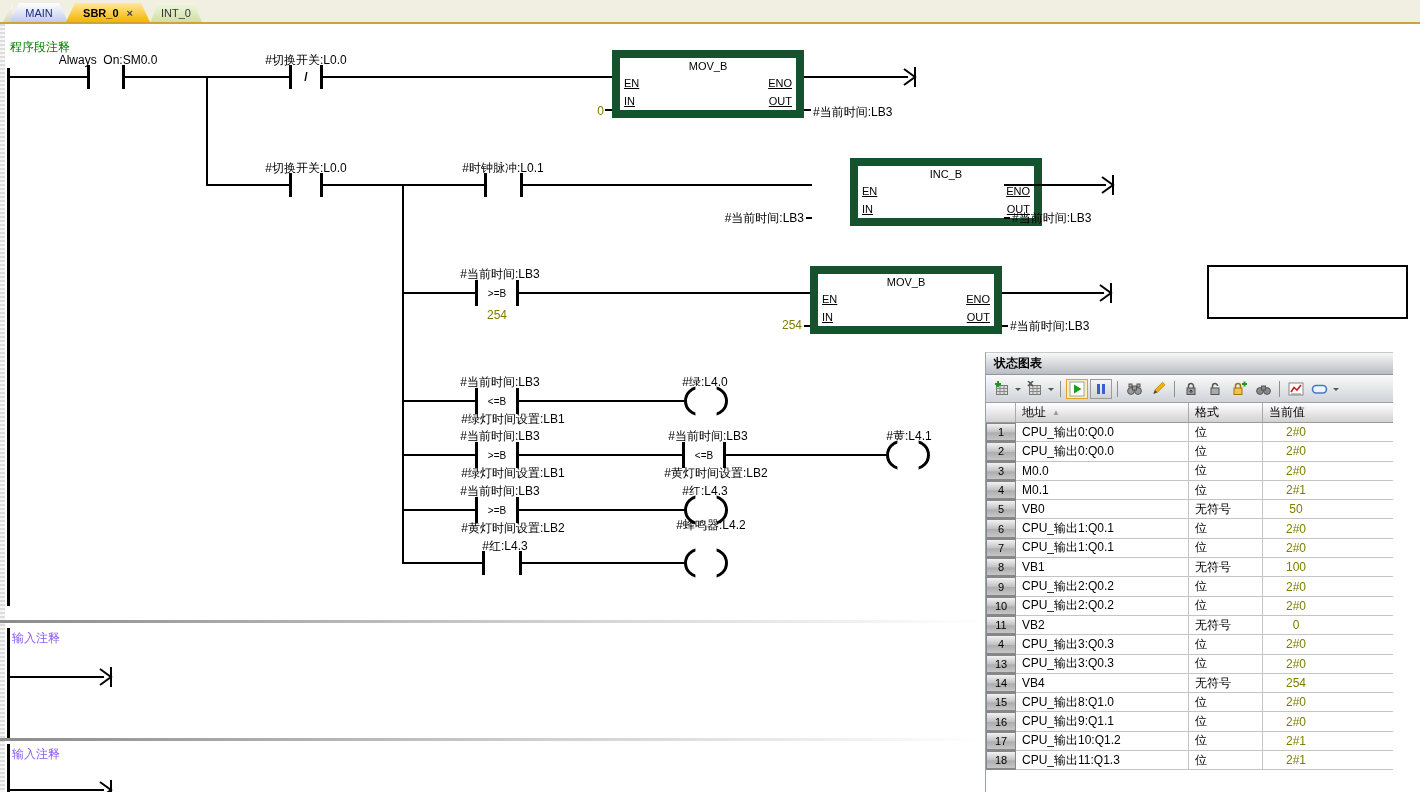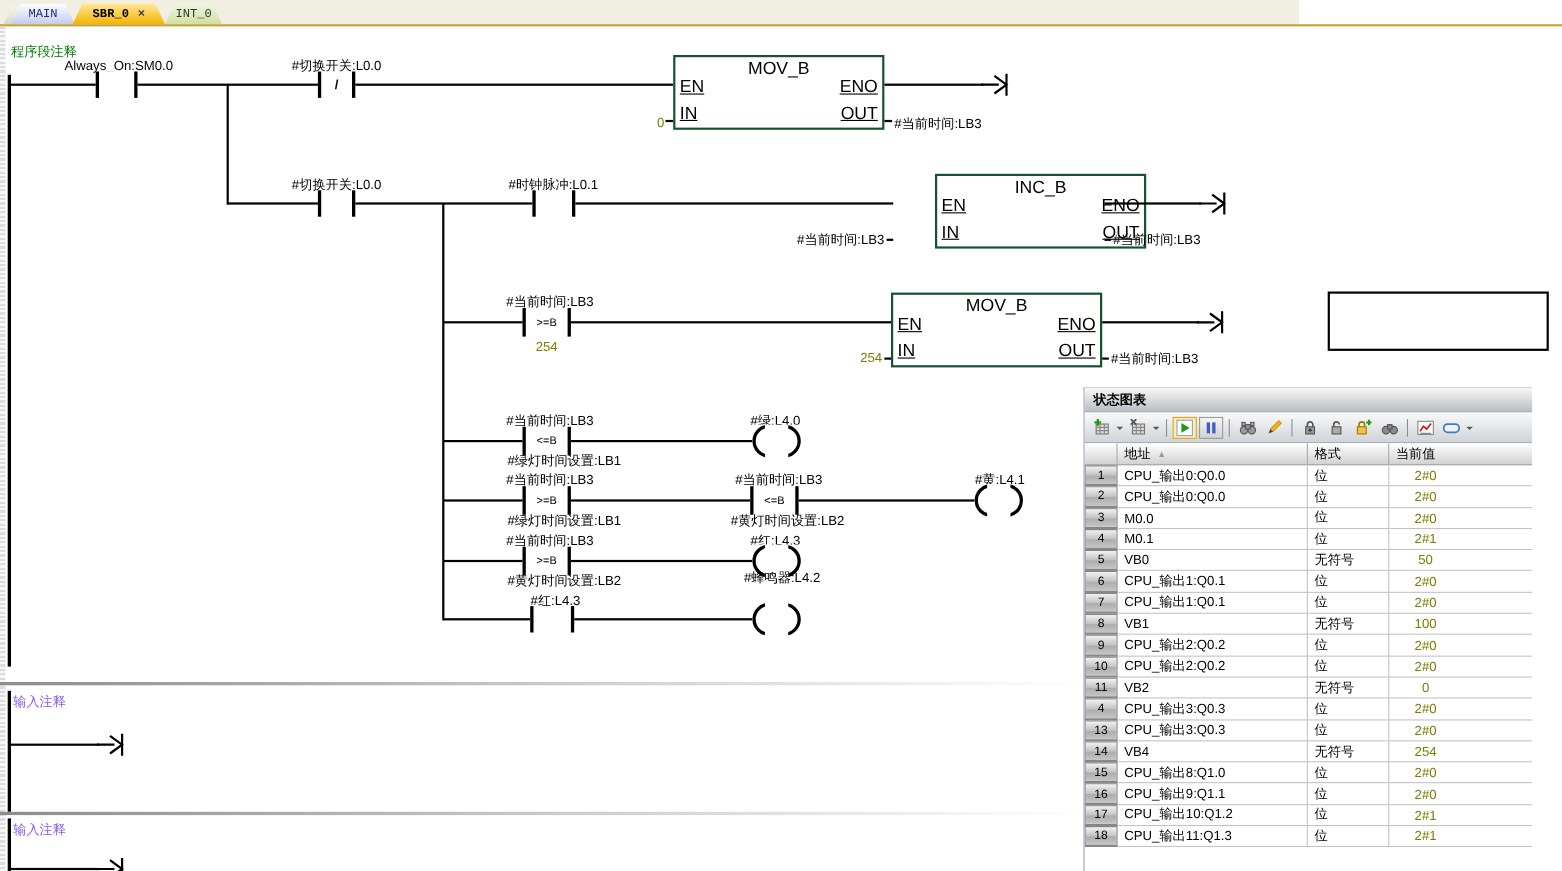--- a/index.html
+++ b/index.html
@@ -1,21 +1,21 @@
 <!DOCTYPE html>
 <html><head>
 <meta charset="utf-8">
 <style>
   html,body{margin:0;padding:0;background:#fff;}
   *{box-sizing:border-box;}
   .stage{position:relative;width:1420px;height:792px;overflow:hidden;background:#fff;
          font-family:"Liberation Sans","DejaVu Sans",sans-serif;color:#000;}
 
   
-  .tabbar{position:absolute;left:0;top:0;width:1181px;height:24px;background:#f1efe2;font-family:Liberation Mono, monospace;}
+  .tabbar{position:absolute;left:0;top:0;width:1420px;height:24px;background:#f1efe2;}
   .tabbar .goldline{position:absolute;left:0;top:22px;width:1420px;height:2px;background:#c9a53a;}
   .tab{position:absolute;top:3px;height:19px;display:flex;align-items:center;justify-content:center;
        font-size:11px;clip-path:polygon(9px 0,calc(100% - 9px) 0,100% 100%,0 100%);}
   .tab-main{left:10px;width:58px;background:linear-gradient(#ffffff,#c2cbee);color:#1c2d7c;}
   .tab-sbr{left:66px;width:84px;background:linear-gradient(#ffe79c,#f5b500);font-weight:bold;color:#000;}
   .tab-int{left:150px;width:52px;background:linear-gradient(#f0f6e0,#cfe0a4);color:#333;}
   .tab .close{font-weight:bold;color:#444;margin-left:8px;font-size:11px;cursor:default;}
   .tab-slant{position:absolute;left:3px;top:3px;height:19px;width:10px;
              background:linear-gradient(#fcfcfc,#d8d5c4);clip-path:polygon(100% 0,100% 100%,0 100%);}
 
@@ -31,21 +31,21 @@
   .wv{position:absolute;width:2px;background:#000;}
   .rail{position:absolute;width:3px;background:#000;}
   .lbl{position:absolute;font-size:12px;text-align:center;white-space:nowrap;line-height:14px;}
   .contact{position:absolute;background:#fff;border-left:3px solid #000;border-right:3px solid #000;
            display:flex;align-items:center;justify-content:center;font-size:12px;font-weight:bold;}
   .cmp{font-weight:normal;font-size:10px;}
   .coil{position:absolute;width:44px;height:30px;background:#fff;}
   .coil i{position:absolute;top:0;width:30px;height:30px;border:3px solid #000;border-radius:50%;}
   .coil i.l{left:0;clip-path:inset(-2px 62% -2px -2px);}
   .coil i.r{right:0;clip-path:inset(-2px -2px -2px 62%);}
-  .fbox{position:absolute;background:#fff;border:2px solid #14532d;font-size:16px;}
+  .fbox{position:absolute;background:#fff;border:8px solid #14532d;font-size:11px;}
   .fbox .ft{position:absolute;top:2px;left:0;right:0;text-align:center;}
   .fbox .pin{position:absolute;text-decoration:underline;}
   .p-en{left:4px;top:19px;} .p-eno{right:4px;top:19px;}
   .p-in{left:4px;bottom:3px;} .p-out{right:4px;bottom:3px;}
   .io{position:absolute;font-size:12px;white-space:nowrap;}
   .arrow{position:absolute;}
   .netsep{position:absolute;height:3px;left:0;width:985px;
           background:linear-gradient(90deg,#8c8c8c,#cfcfcf 55%,rgba(255,255,255,0));}
   .emptybox{position:absolute;left:1207px;top:265px;width:201px;height:54px;border:2px solid #000;background:#fff;}
 

